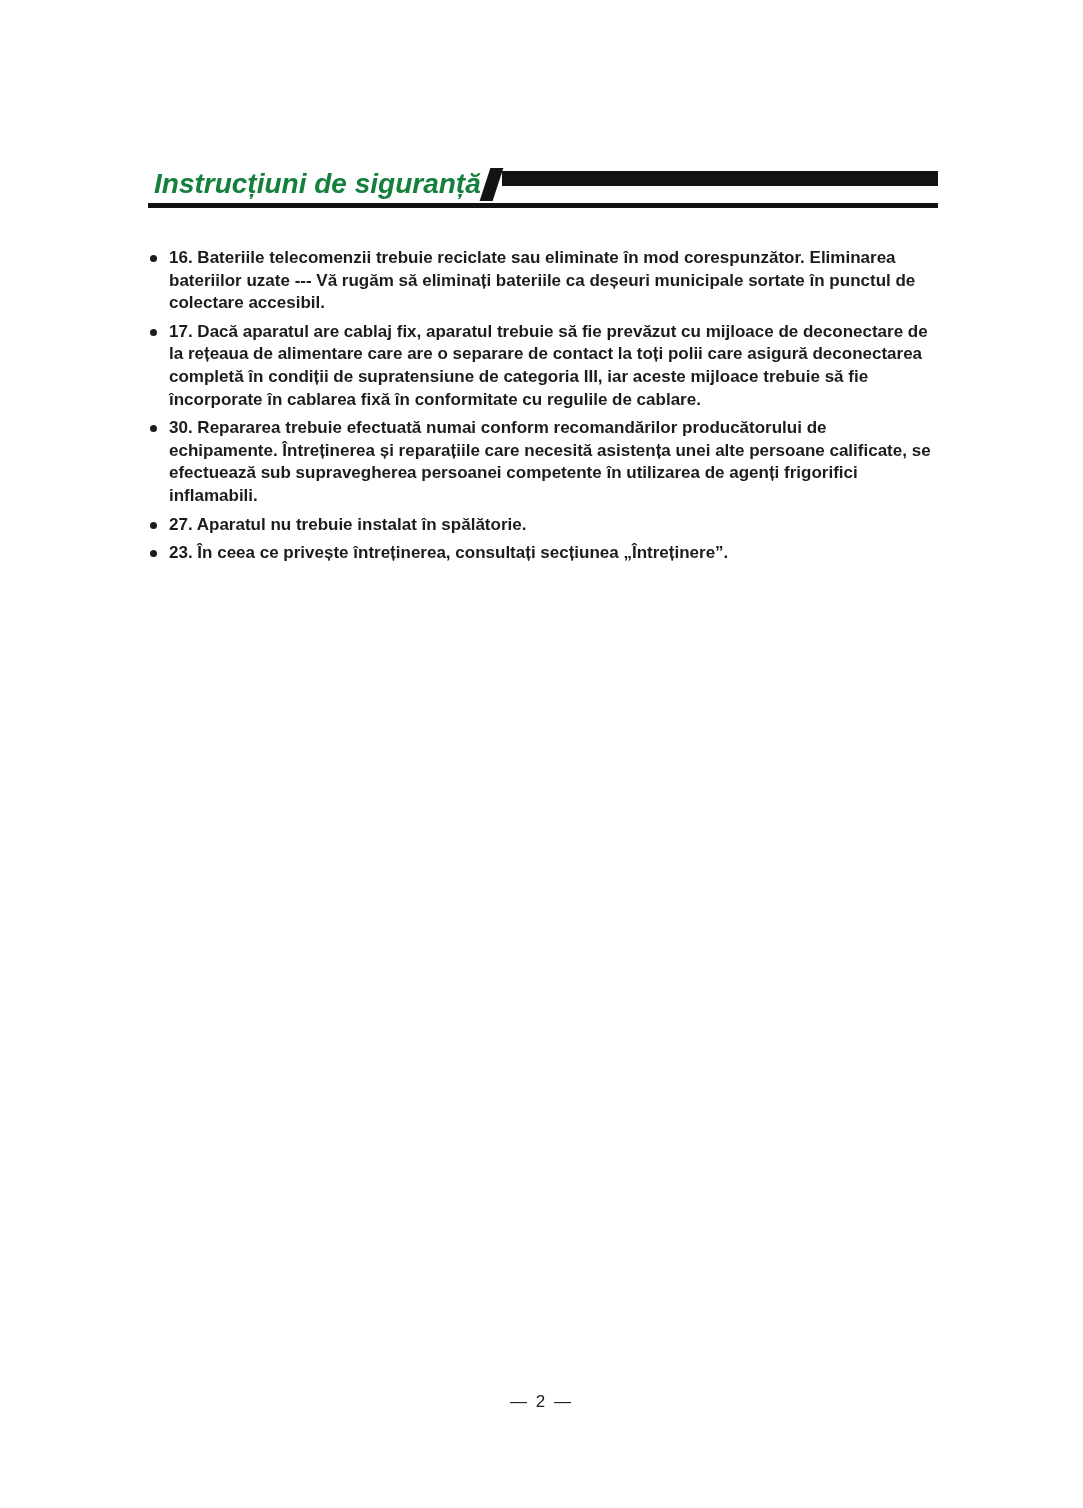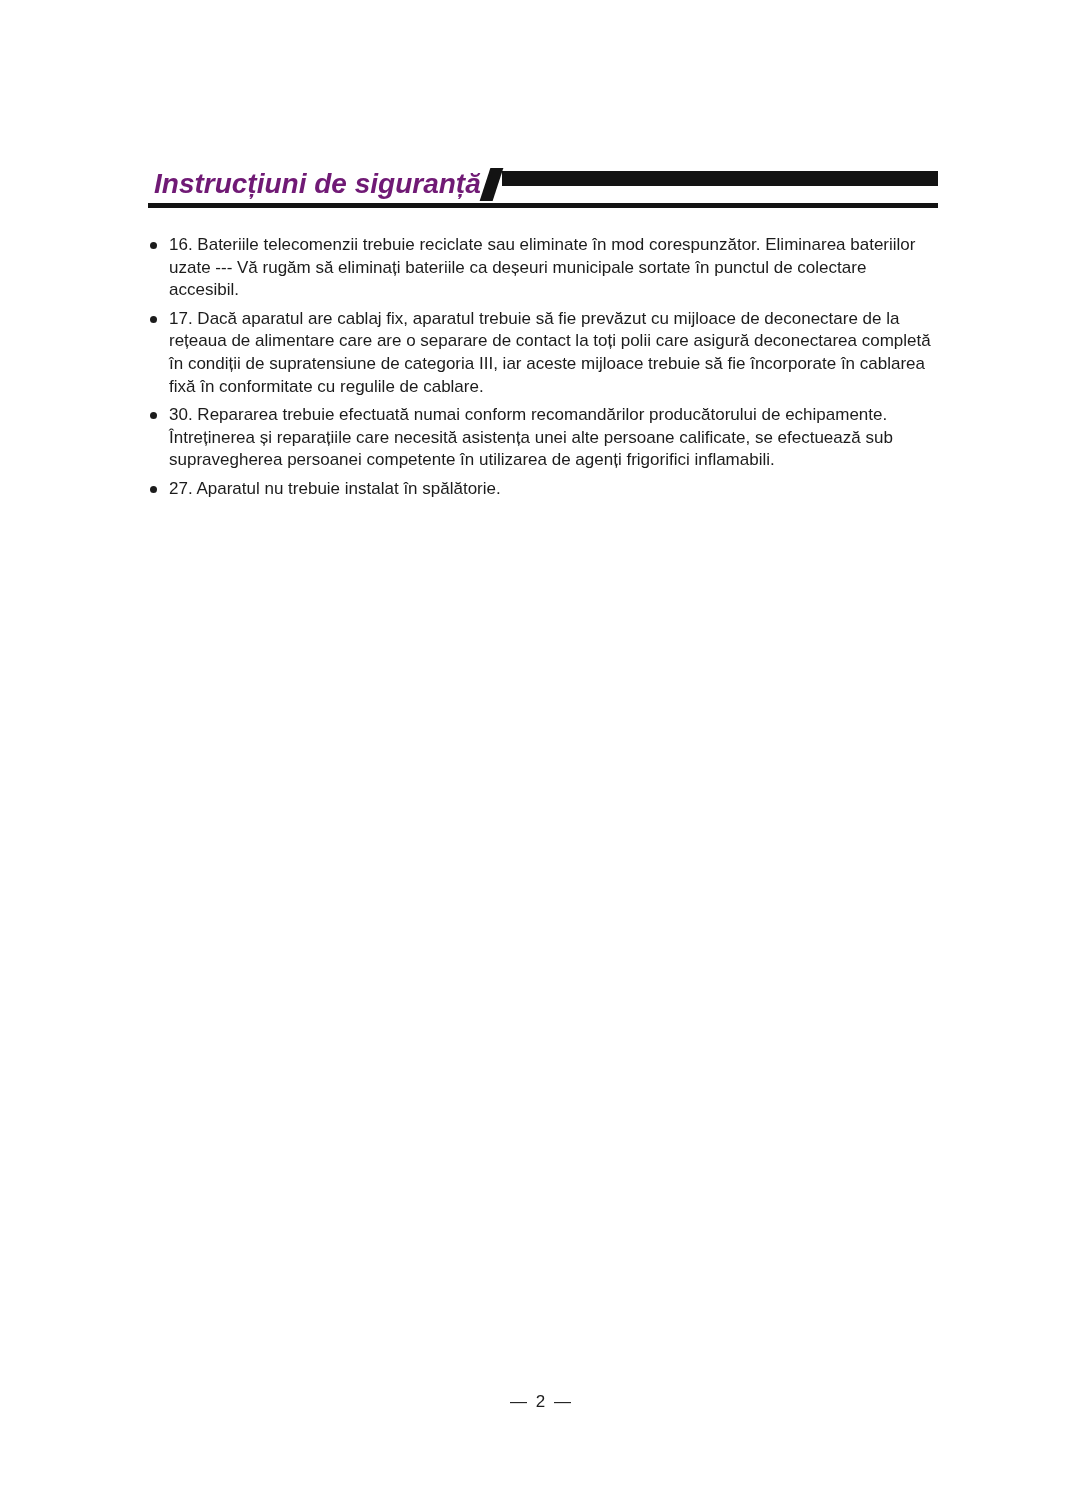--- a/index.html
+++ b/index.html
@@ -33,21 +33,21 @@
   .header-row {
     display: flex;
     align-items: flex-start;
   }
 
   .title {
     font-size: 28px;
     font-weight: bold;
     font-style: italic;
     line-height: 1.15;
-    color: #701a75;
+    color: #15803d;
     white-space: nowrap;
     padding-left: 6px;
   }
 
   .slash {
     flex-shrink: 0;
     width: 13px;
     height: 33px;
     background: #131313;
     transform: skewX(-18deg);
@@ -58,21 +58,22 @@
     flex: 1;
     height: 15px;
     background: #131313;
     margin-top: 3px;
     margin-left: 4px;
   }
 
   
   ul.safety-list {
     list-style: none;
-    margin-top: 26px;
+    margin-top: 39px;
+    font-weight: bold;
   }
 
   ul.safety-list li {
     position: relative;
     padding-left: 21px;
     margin-bottom: 6px;
     font-size: 17px;
     line-height: 1.33;
     color: #1c1c1c;
     text-align: left;
@@ -112,17 +113,18 @@
       <span class="slash"></span>
       <span class="bar"></span>
     </div>
   </div>
 
   <ul class="safety-list">
       <li>16. Bateriile telecomenzii trebuie reciclate sau eliminate în mod corespunzător. Eliminarea bateriilor uzate --- Vă rugăm să eliminați bateriile ca deșeuri municipale sortate în punctul de colectare accesibil.</li>
       <li>17. Dacă aparatul are cablaj fix, aparatul trebuie să fie prevăzut cu mijloace de deconectare de la rețeaua de alimentare care are o separare de contact la toți polii care asigură deconectarea completă în condiții de supratensiune de categoria III, iar aceste mijloace trebuie să fie încorporate în cablarea fixă în conformitate cu regulile de cablare.</li>
       <li>30. Repararea trebuie efectuată numai conform recomandărilor producătorului de echipamente. Întreținerea și reparațiile care necesită asistența unei alte persoane calificate, se efectuează sub supravegherea persoanei competente în utilizarea de agenți frigorifici inflamabili.</li>
       <li>27. Aparatul nu trebuie instalat în spălătorie.</li>
+      <li>23. În ceea ce privește întreținerea, consultați secțiunea „Întreținere”.</li>
     </ul>
 
 </div>
 
 <div class="page-number">— 2 —</div>
 
 </body></html>

